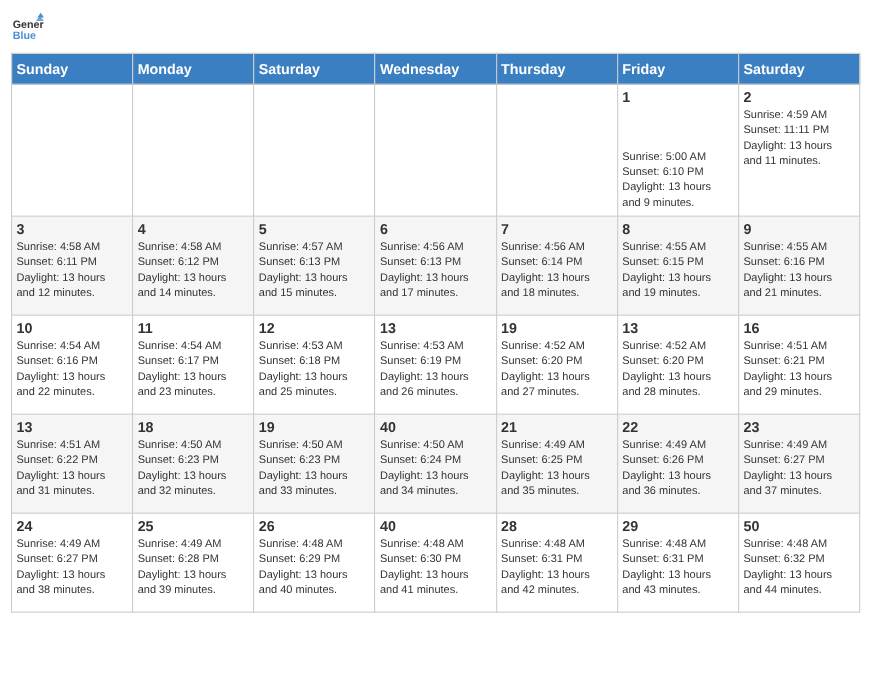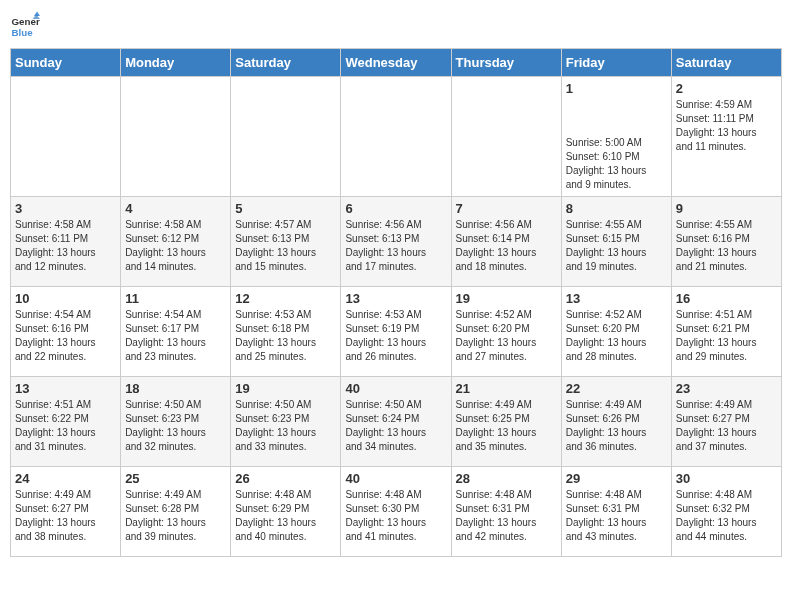--- a/index.html
+++ b/index.html
@@ -328,21 +328,21 @@
 and 42 minutes.</div>
         </td>
         <td>
           <span class="day-num">29</span>
           <div class="day-info" style="white-space: pre-line;">Sunrise: 4:48 AM
 Sunset: 6:31 PM
 Daylight: 13 hours
 and 43 minutes.</div>
         </td>
         <td>
-          <span class="day-num">30</span>
+          <span class="day-num">50</span>
           <div class="day-info" style="white-space: pre-line;">Sunrise: 4:48 AM
 Sunset: 6:32 PM
 Daylight: 13 hours
 and 44 minutes.</div>
         </td>
       </tr>
     </tbody>
 </table>
 
 </body></html>

